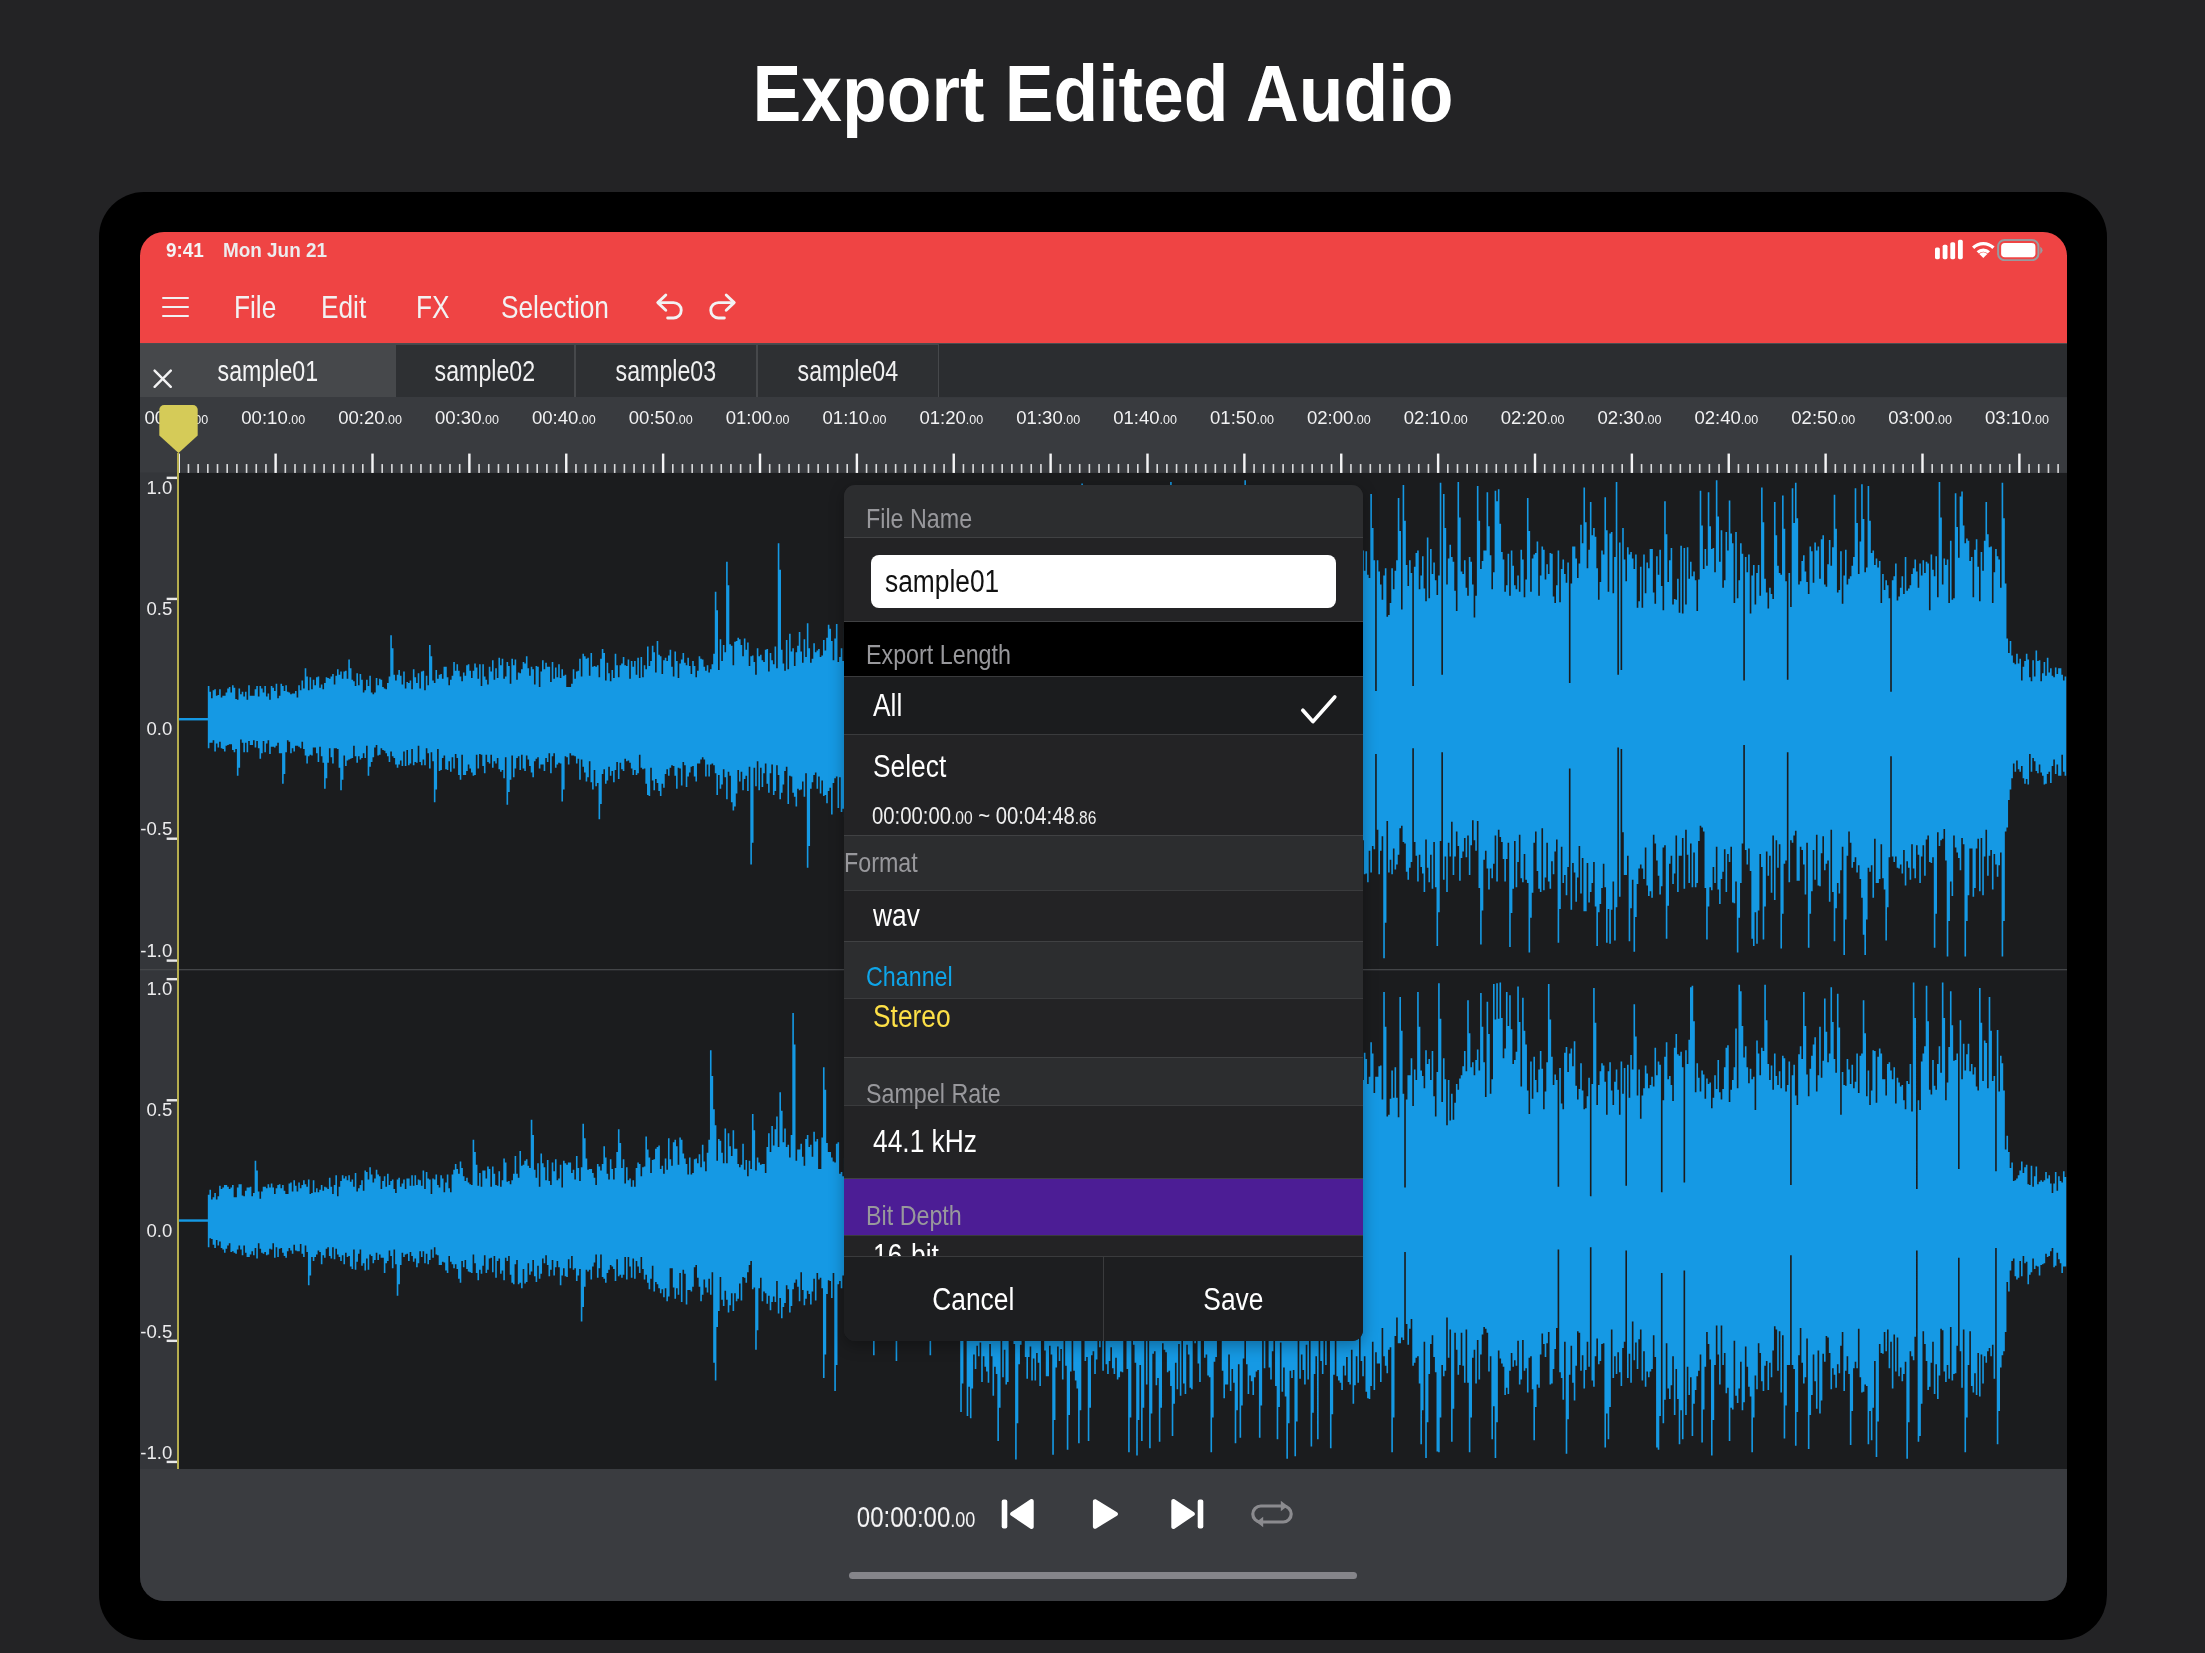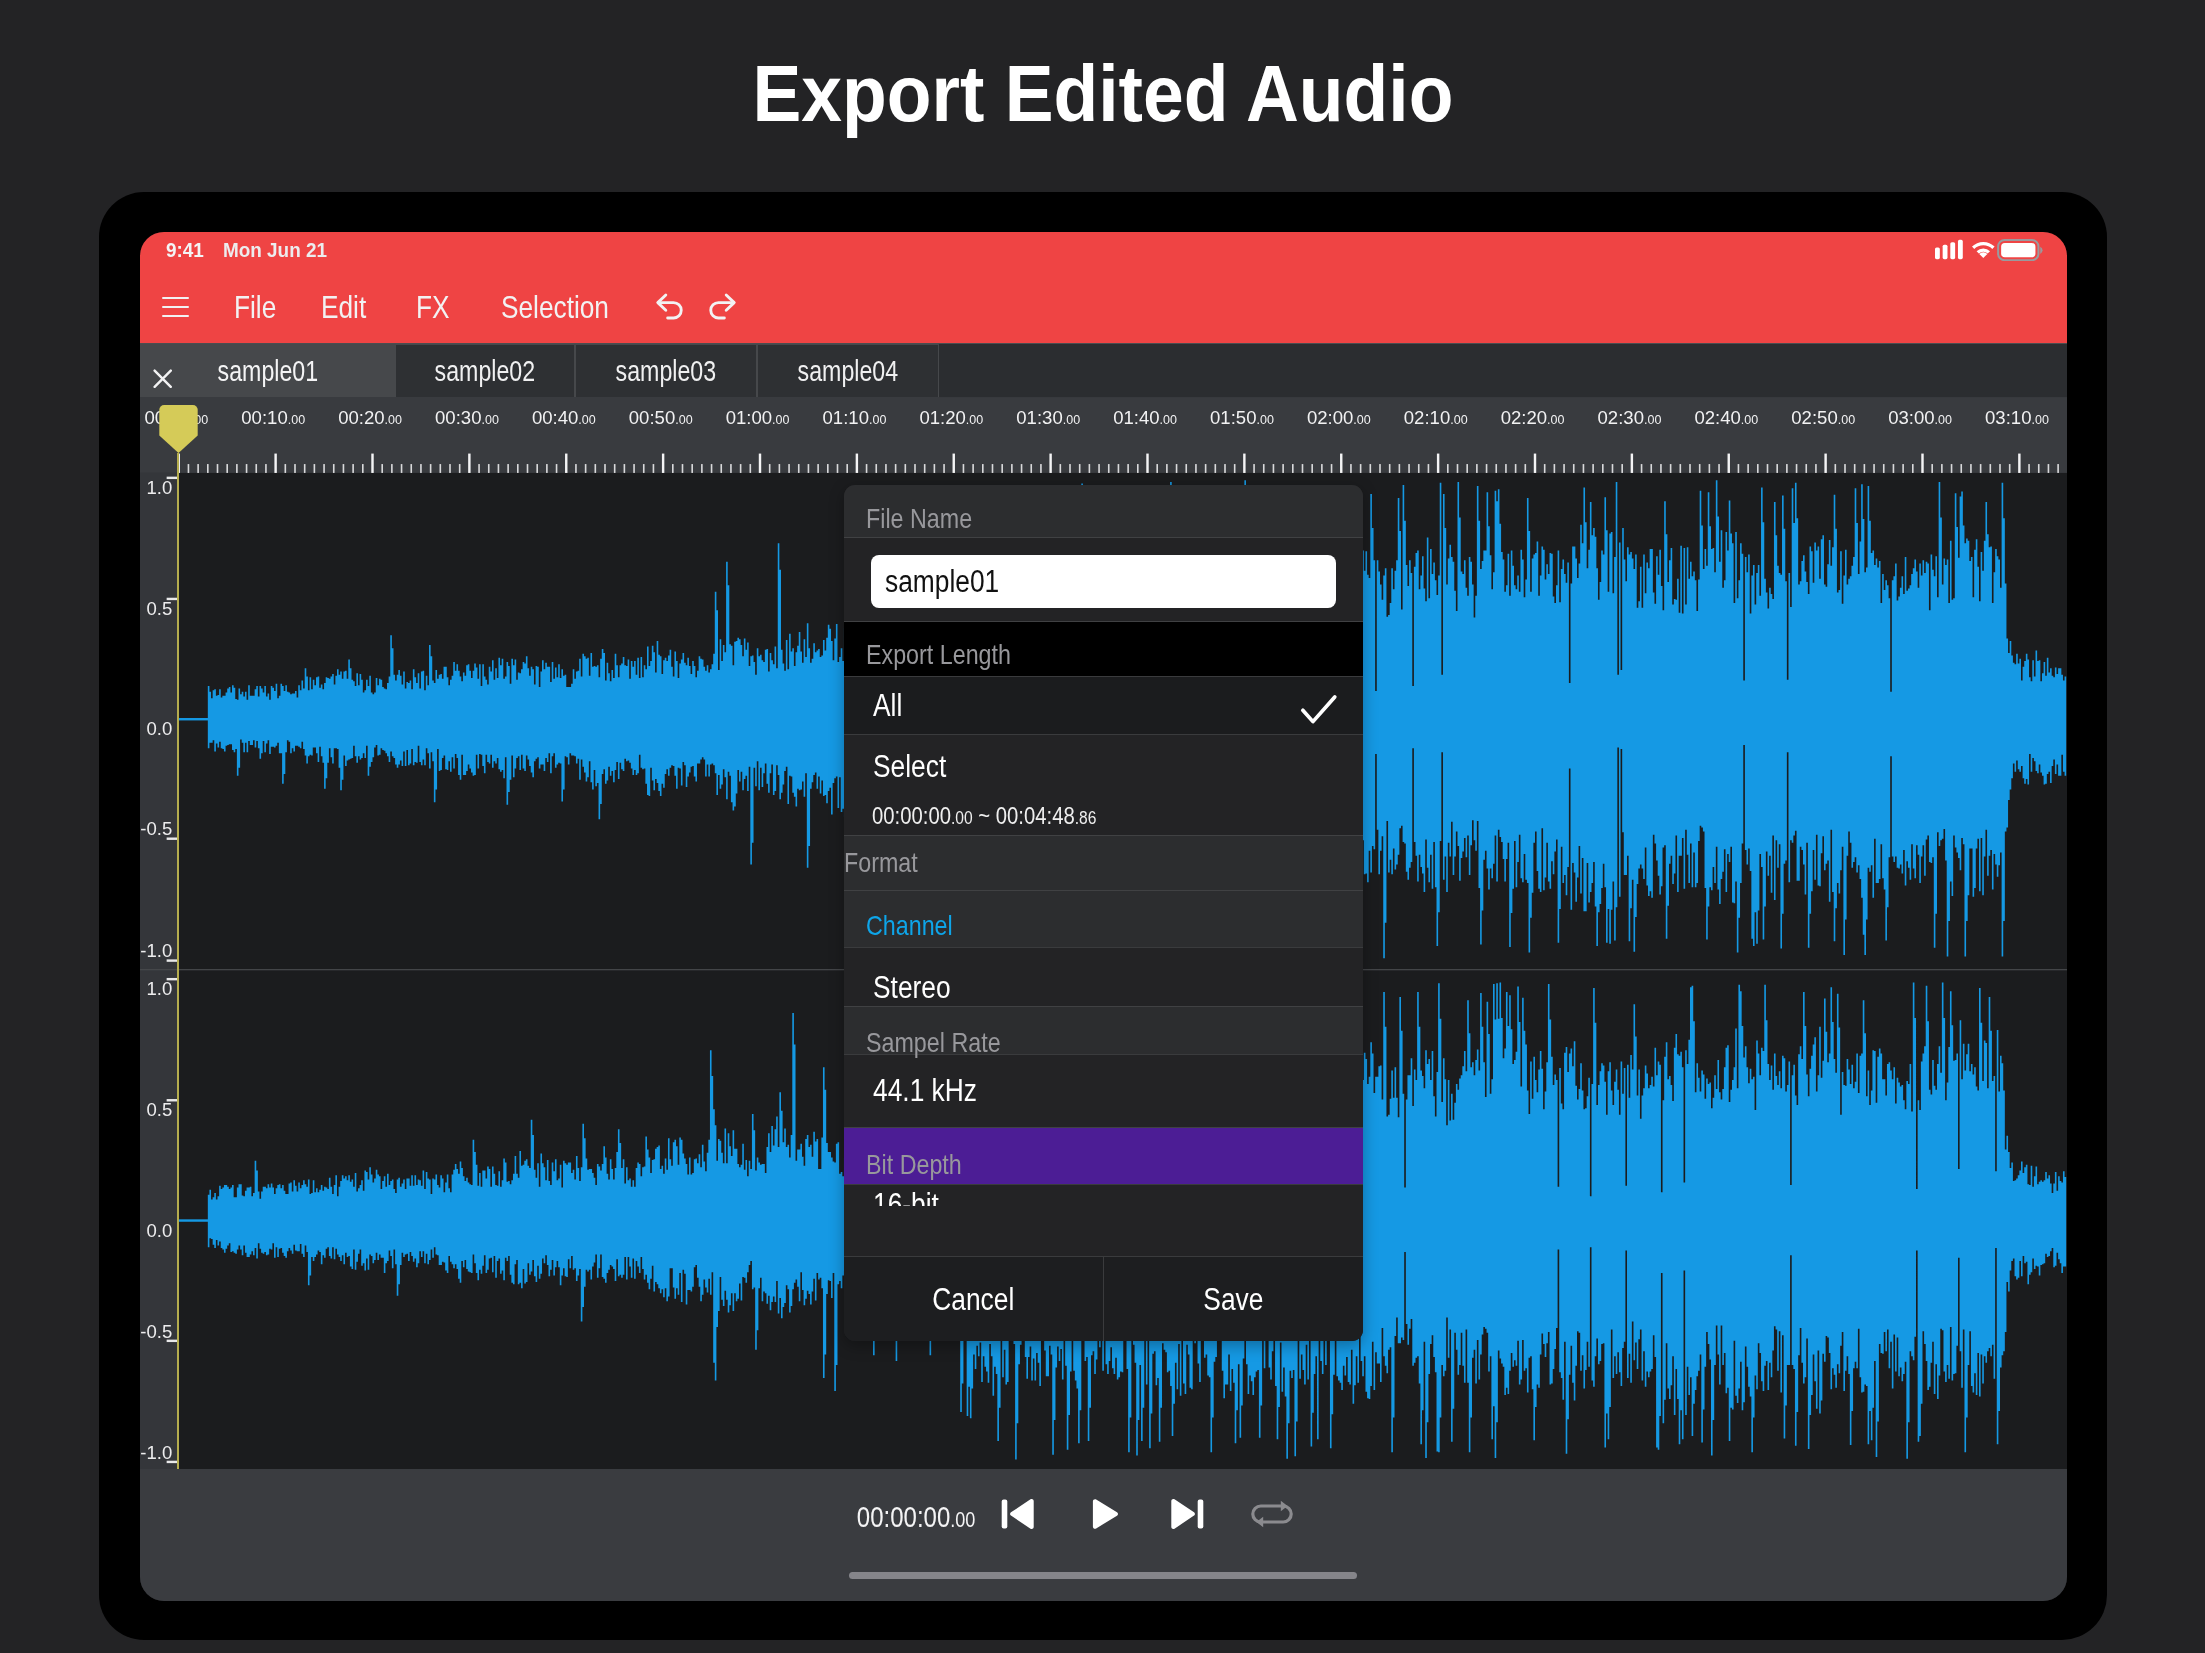--- a/index.html
+++ b/index.html
@@ -382,24 +382,27 @@
             <path d="M3.5 20 16 34 43 3.5"></path>
           </svg></span>
       </div>
 <div style="height:101px;background:#232325;border-top:0.8px solid #3a3b3d;box-sizing:border-box;position:relative">
   <div style="position:absolute;left:29px;top:13.7px;font-size:31px;color:#fff"><span class="sx85">Select</span></div>
   <div style="position:absolute;left:28px;top:68px;font-size:23.4px;color:#efefef"><span class="sx86">00:00:00<span style="font-size:18px">.00</span> ~ 00:04:48<span style="font-size:18px">.86</span></span></div>
 </div>
 <div style="height:55px;background:#2c2d2f;border-top:0.8px solid #404143;box-sizing:border-box;display:flex;align-items:center;padding-top:0px;font-size:27.4px;color:#98989c">
         <span class="sx85">Format</span>
       </div>
+<div style="height:51px;background:#232325;border-top:0.8px solid #3a3b3d;box-sizing:border-box;display:flex;align-items:center;padding-left:29px;font-size:31px;color:#fff">
+        <span class="sx85">wav</span>
+      </div>
 <div style="height:57px;background:#2c2d2f;border-top:0.8px solid #404143;box-sizing:border-box;display:flex;align-items:center;padding-left:22px;padding-top:14.5px;font-size:27.4px;color:#0ea5e9">
         <span class="sx85">Channel</span>
       </div>
-<div style="height:59px;background:#232325;border-top:0.8px solid #3a3b3d;box-sizing:border-box;display:flex;align-items:flex-end;padding-left:29px;font-size:31px;color:#ffffff">
+<div style="height:59px;background:#232325;border-top:0.8px solid #3a3b3d;box-sizing:border-box;display:flex;align-items:flex-start;padding-left:29px;font-size:31px;color:#fde047">
         <span class="sx85">Stereo</span>
       </div>
 <div style="height:48px;background:#2c2d2f;border-top:0.8px solid #404143;box-sizing:border-box;display:flex;align-items:center;padding-left:22px;padding-top:24px;font-size:27.4px;color:#98989c">
         <span class="sx85">Sampel Rate</span>
       </div>
 <div style="height:73px;background:#232325;border-top:0.8px solid #3a3b3d;box-sizing:border-box;display:flex;align-items:center;padding-left:29px;font-size:31px;color:#fff">
         <span class="sx85">44.1&nbsp;kHz</span>
       </div>
 <div style="height:57px;background:#4c1d95;border-top:0.8px solid #404143;box-sizing:border-box;display:flex;align-items:center;padding-left:22px;padding-top:18px;font-size:27.4px;color:#98989c">
         <span class="sx85">Bit Depth</span>

